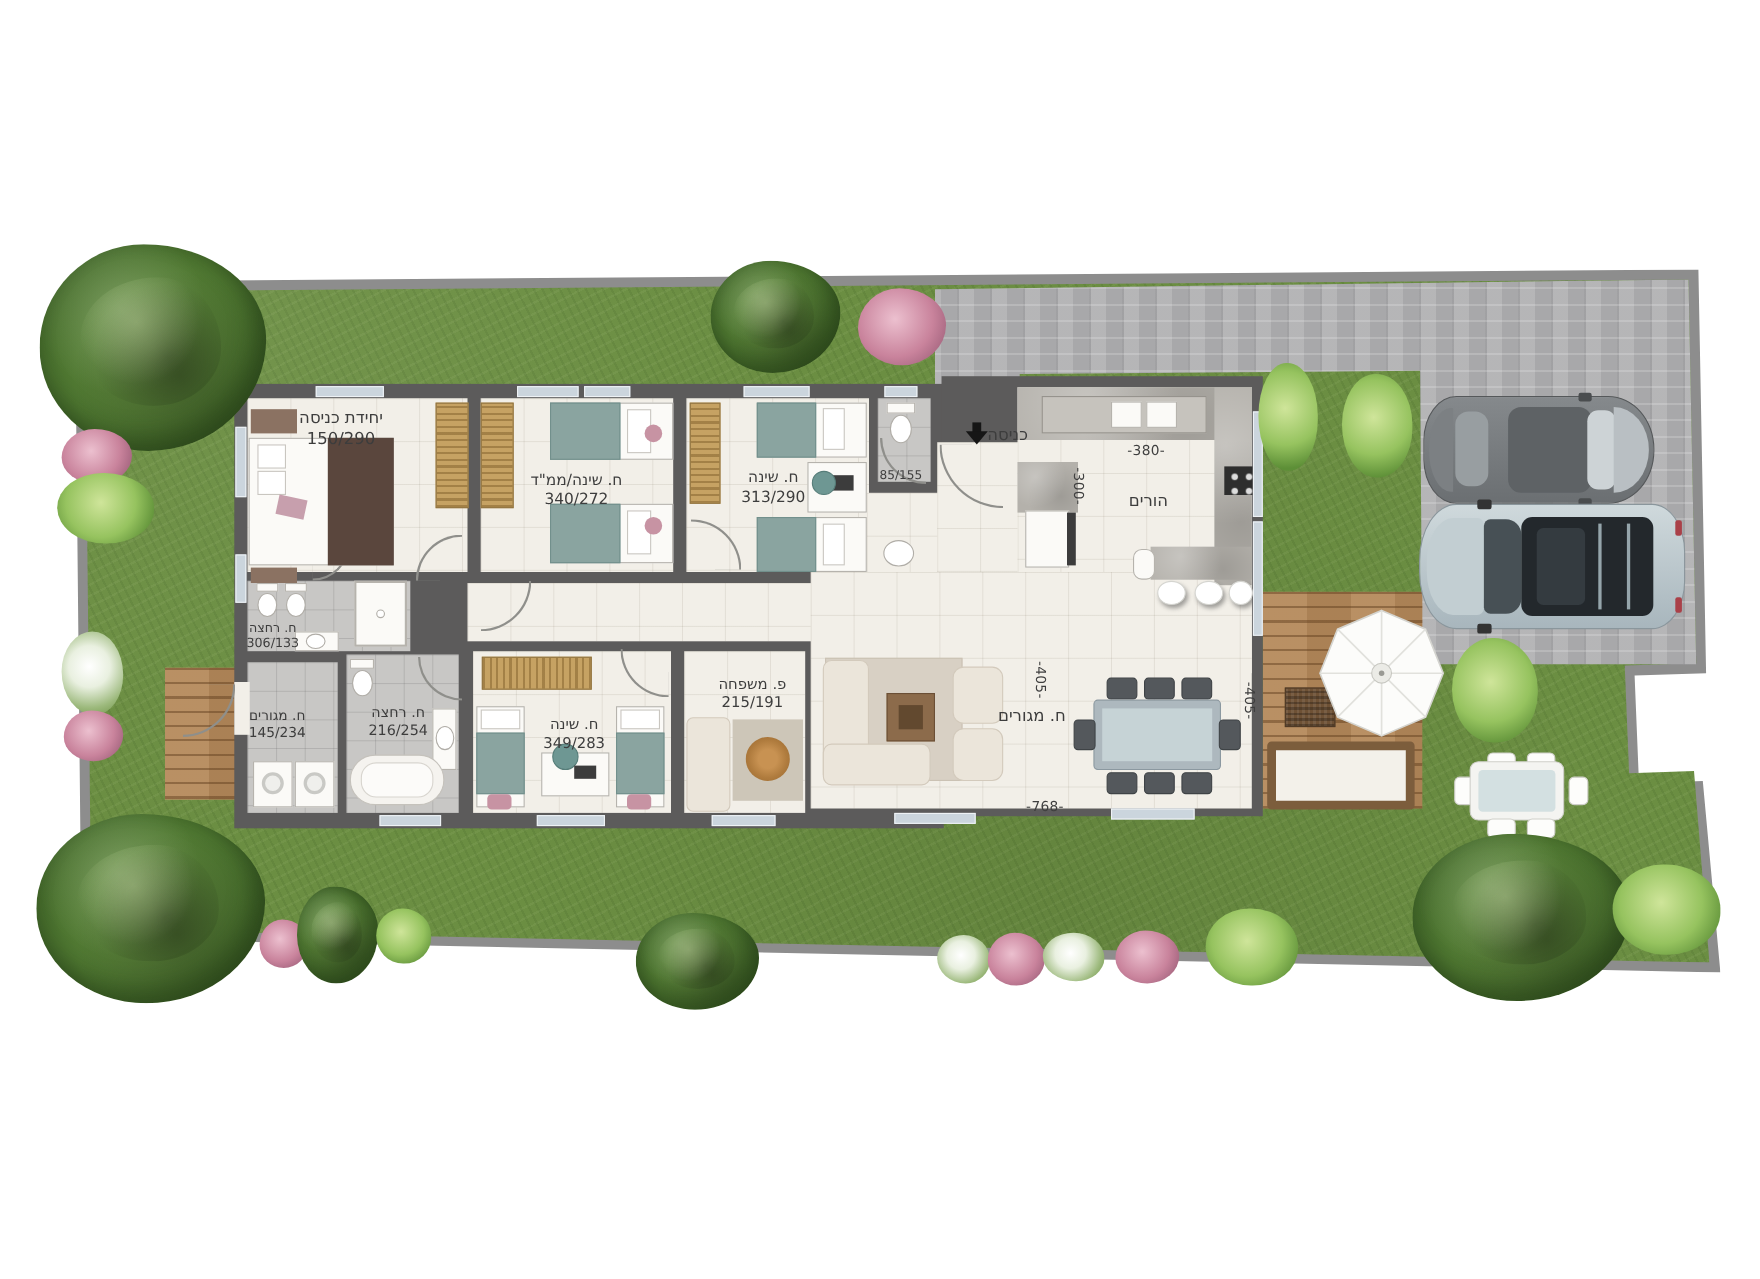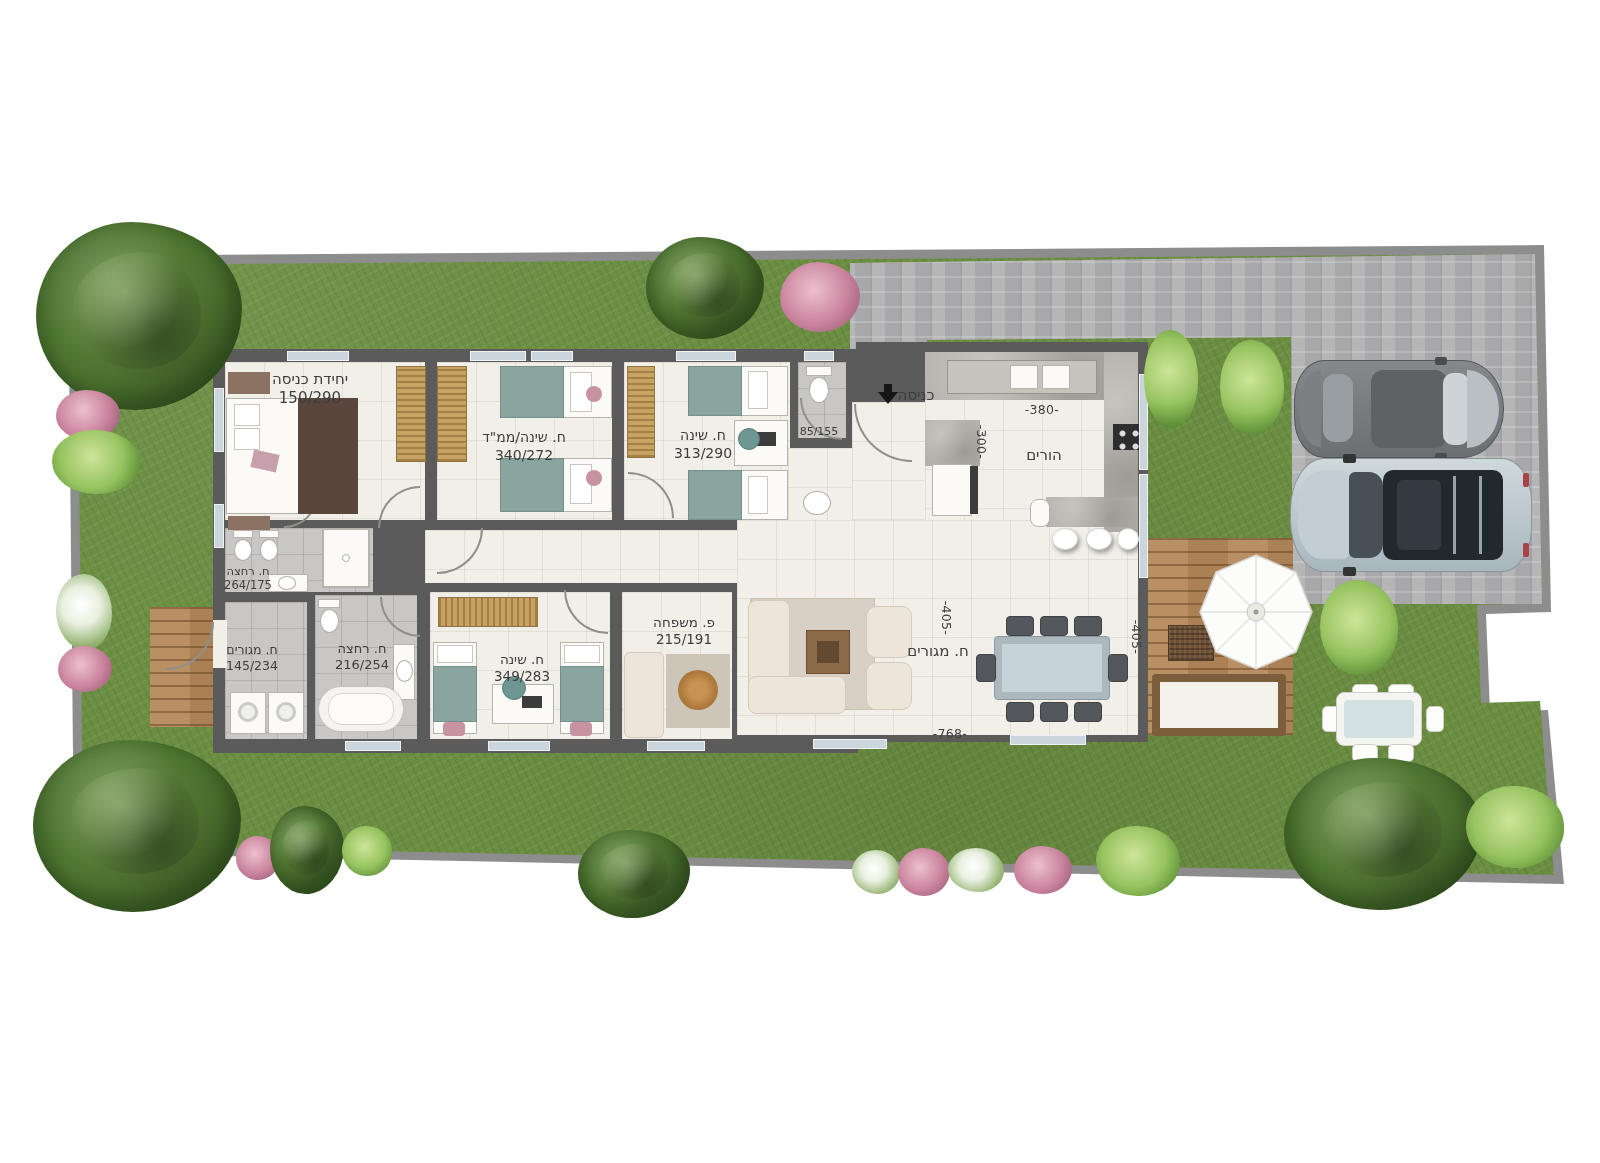--- a/index.html
+++ b/index.html
@@ -321,21 +321,21 @@
   <div class="lbl" style="left:888px;top:395px;font-size:15px;margin-left:28px;">
     <span>כניסה</span>
   </div>
   <div class="a arrowstem" style="left:884px;top:384px;width:8px;height:9px;"></div>
   <div class="a arrowhead" style="left:878px;top:392px;"></div>
   <div class="lbl" style="left:1044px;top:455px;font-size:15px;">
     <span>הורים</span>
   </div>
   <div class="lbl" style="left:248px;top:578px;font-size:11.5px;">
     <span>ח. רחצה</span>
-    <span class="sz">264/175</span>
+    <span class="sz">306/133</span>
   </div>
   <div class="lbl" style="left:252px;top:658px;font-size:12.5px;">
     <span>ח. מגורים</span>
     <span class="sz">145/234</span>
   </div>
   <div class="lbl" style="left:362px;top:657px;font-size:13px;">
     <span>ח. רחצה</span>
     <span class="sz">216/254</span>
   </div>
   <div class="lbl" style="left:522px;top:668px;font-size:13.5px;">

